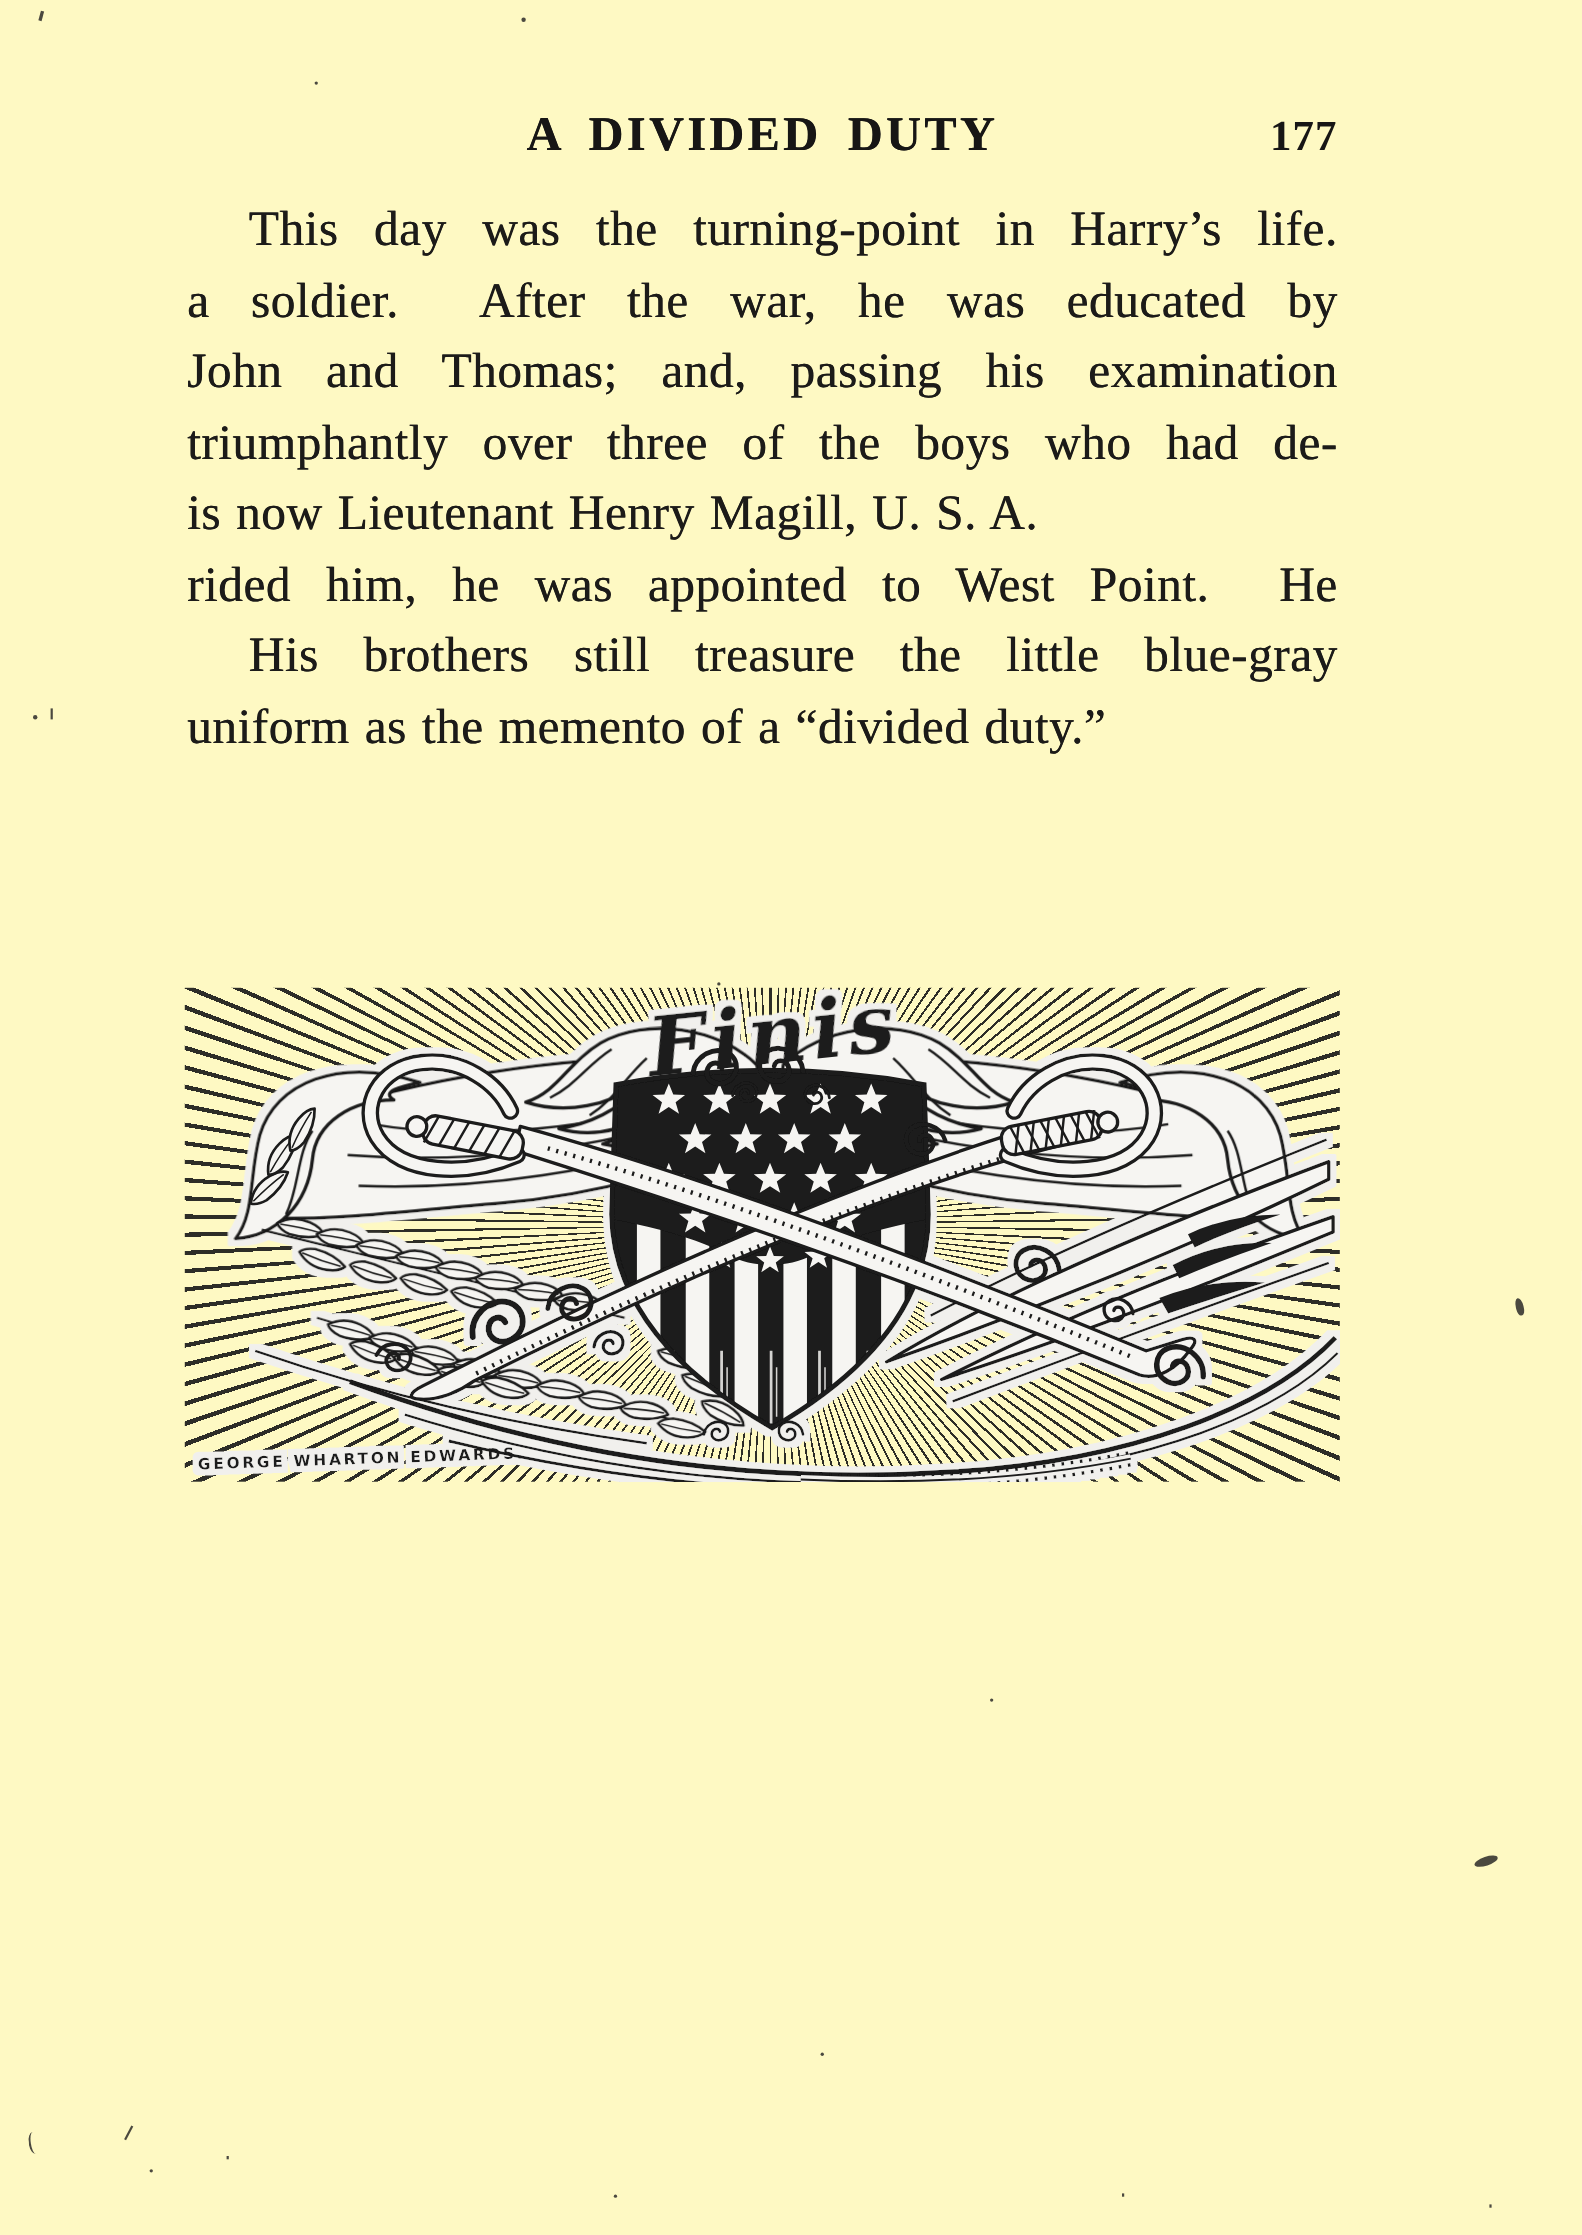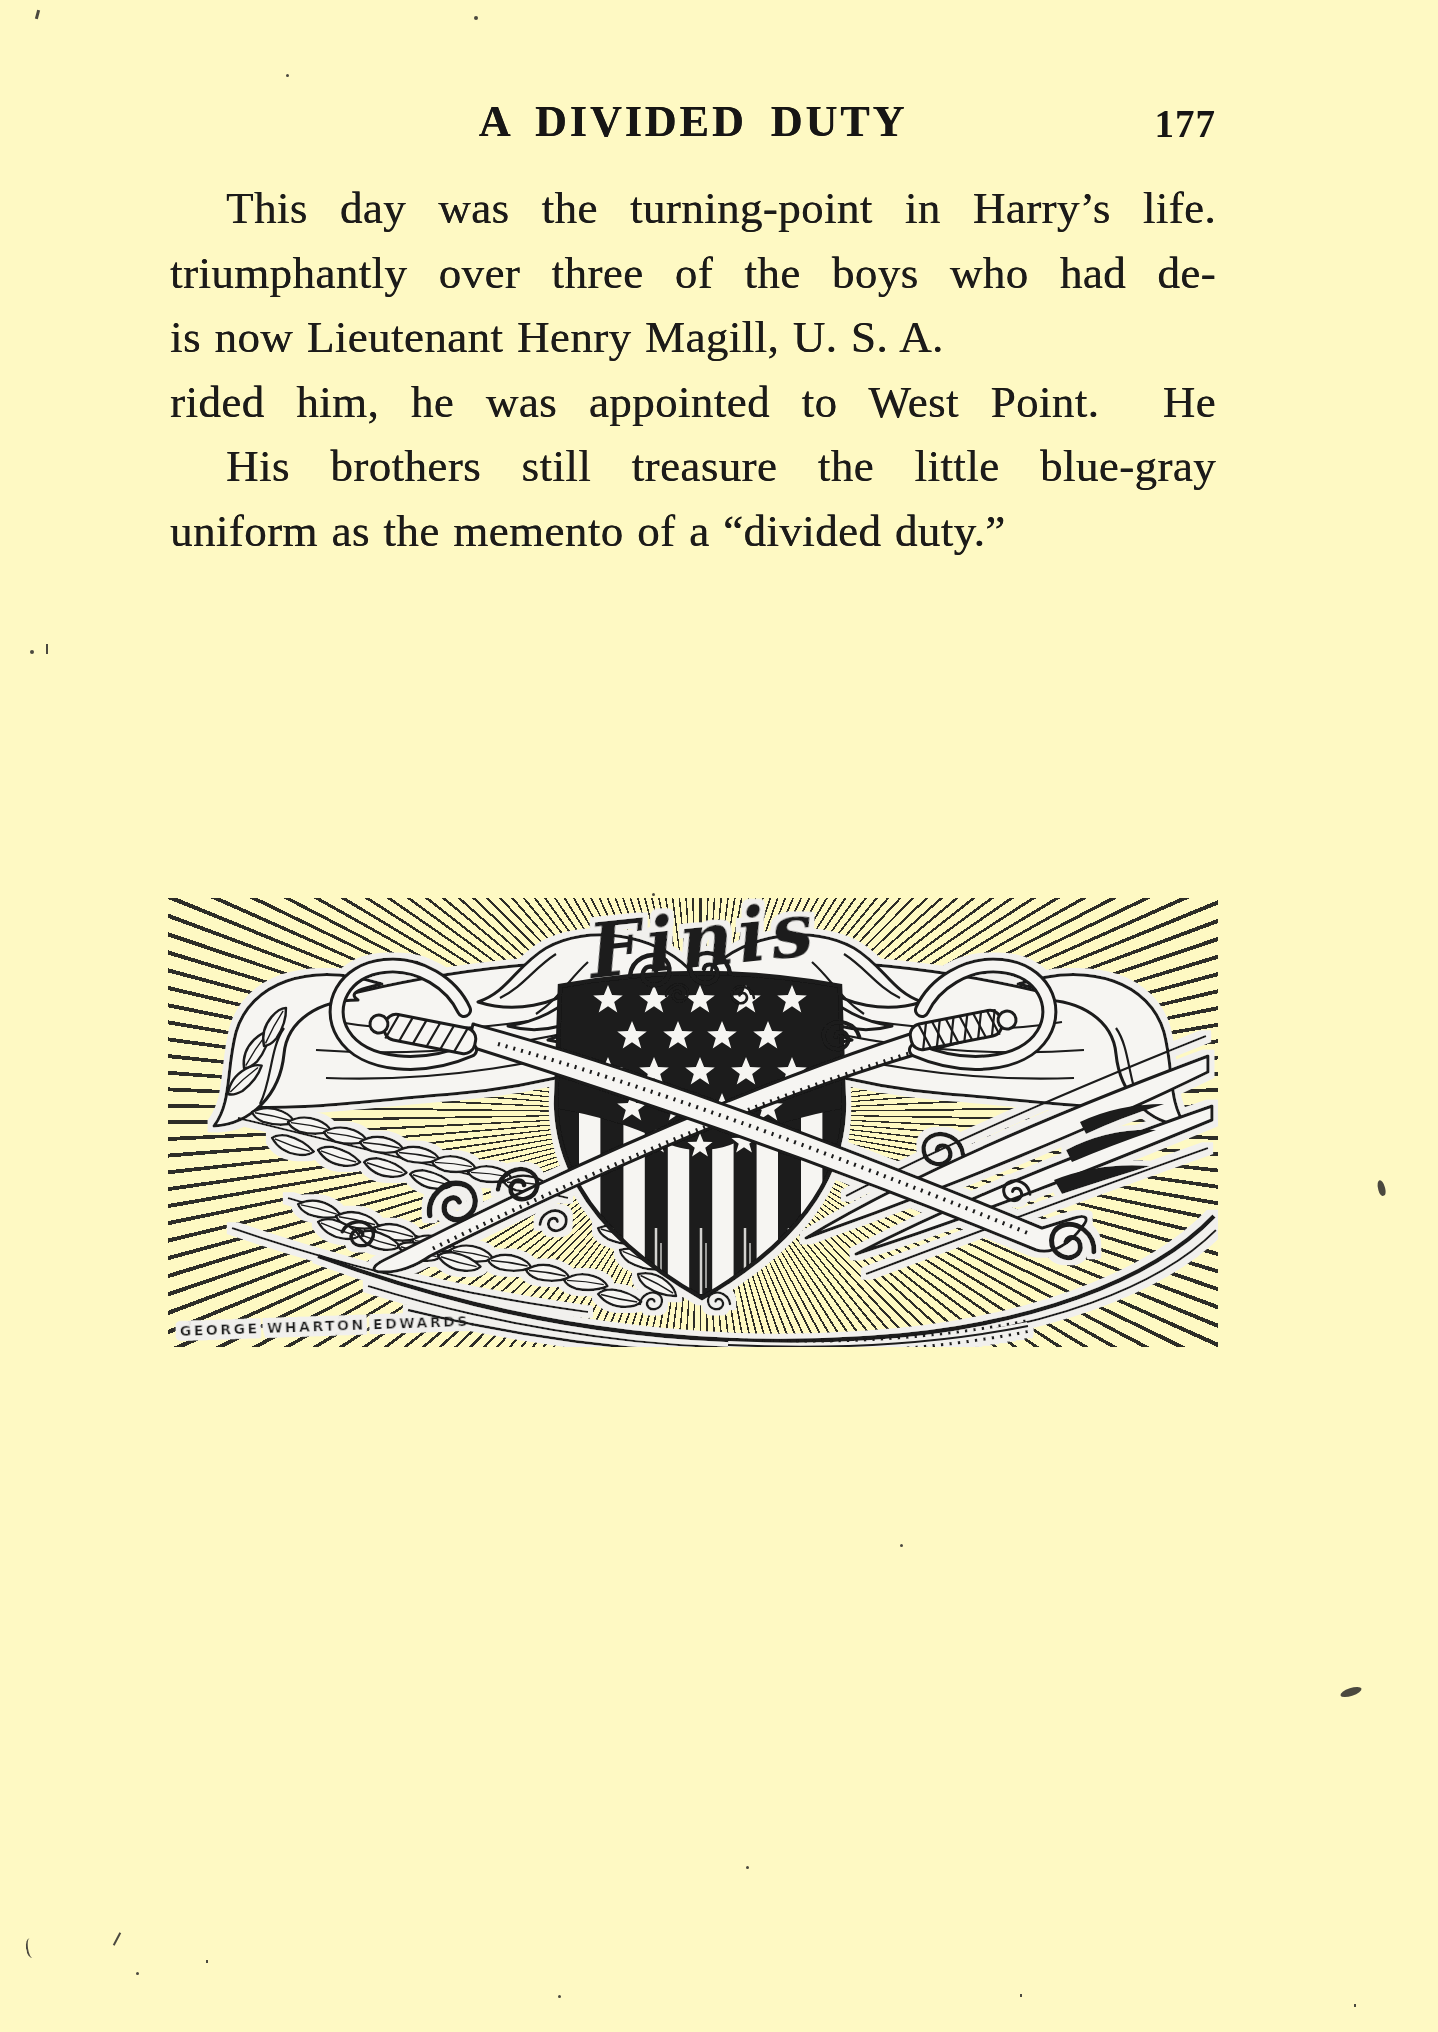--- a/index.html
+++ b/index.html
@@ -50,20 +50,22 @@
 
 <div class="page">
 
   <header class="running-head">
     <div class="head-title">A DIVIDED DUTY</div>
     <div class="head-page-number">177</div>
   </header>
 
   <main class="body-text">
     <div class="line indent">This day was the turning-point in Harry’s life.</div>
+    <div class="line">a soldier.&nbsp; After the war, he was educated by</div>
+    <div class="line">John and Thomas; and, passing his examination</div>
     <div class="line">triumphantly over three of the boys who had de-</div>
     <div class="line last">is now Lieutenant Henry Magill, U. S. A.</div>
     <div class="line">rided him, he was appointed to West Point.&nbsp; He</div>
     <div class="line indent">His brothers still treasure the little blue-gray</div>
     <div class="line last">uniform as the memento of a “divided duty.”</div>
   </main>
 
   <figure class="illustration" role="img" aria-label="Engraved tailpiece: U.S. shield with stars and stripes over crossed cavalry sabers, eagle wings, laurel and palm sprays, on a sunburst of radiating lines">
     <div class="rays"></div>
     <svg viewBox="0 0 1050 449" width="1050" height="449">

